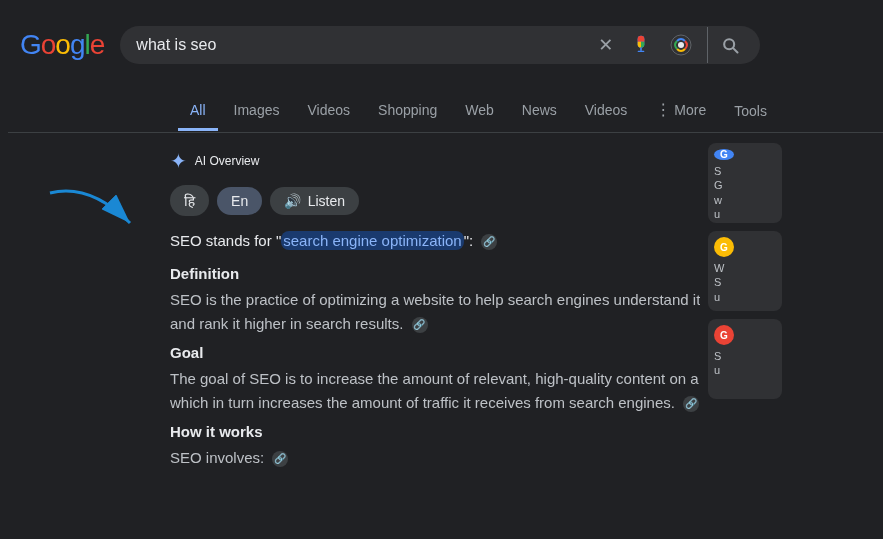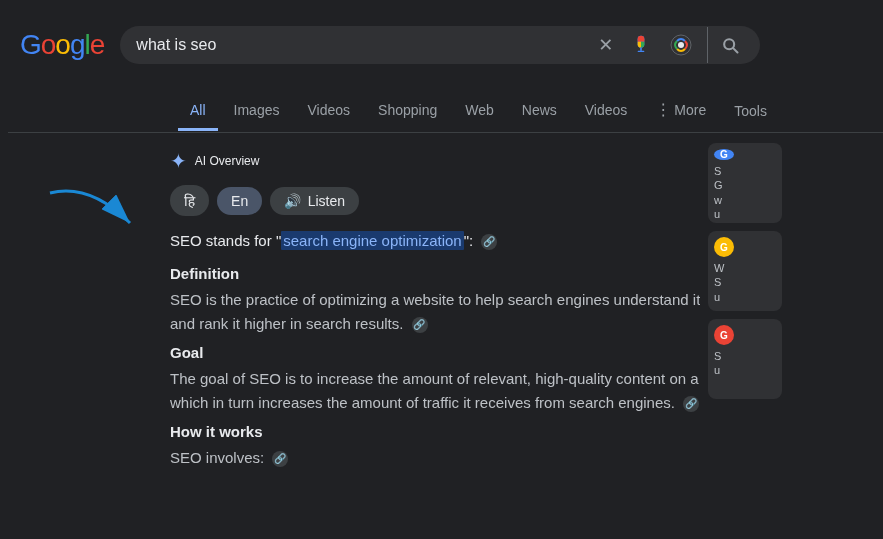--- a/index.html
+++ b/index.html
@@ -197,21 +197,21 @@
     .content-intro {
       font-size: 15px;
       color: #e8eaed;
       margin-bottom: 12px;
       line-height: 1.5;
     }
 
     .highlight {
       background: #1a3a6e;
       color: #8ab4f8;
-      border-radius: 1px;
+      border-radius: 8px;
       padding: 1px 2px;
     }
 
     .link-icon {
       display: inline-block;
       width: 16px;
       height: 16px;
       background: #3c4043;
       border-radius: 50%;
       vertical-align: middle;

